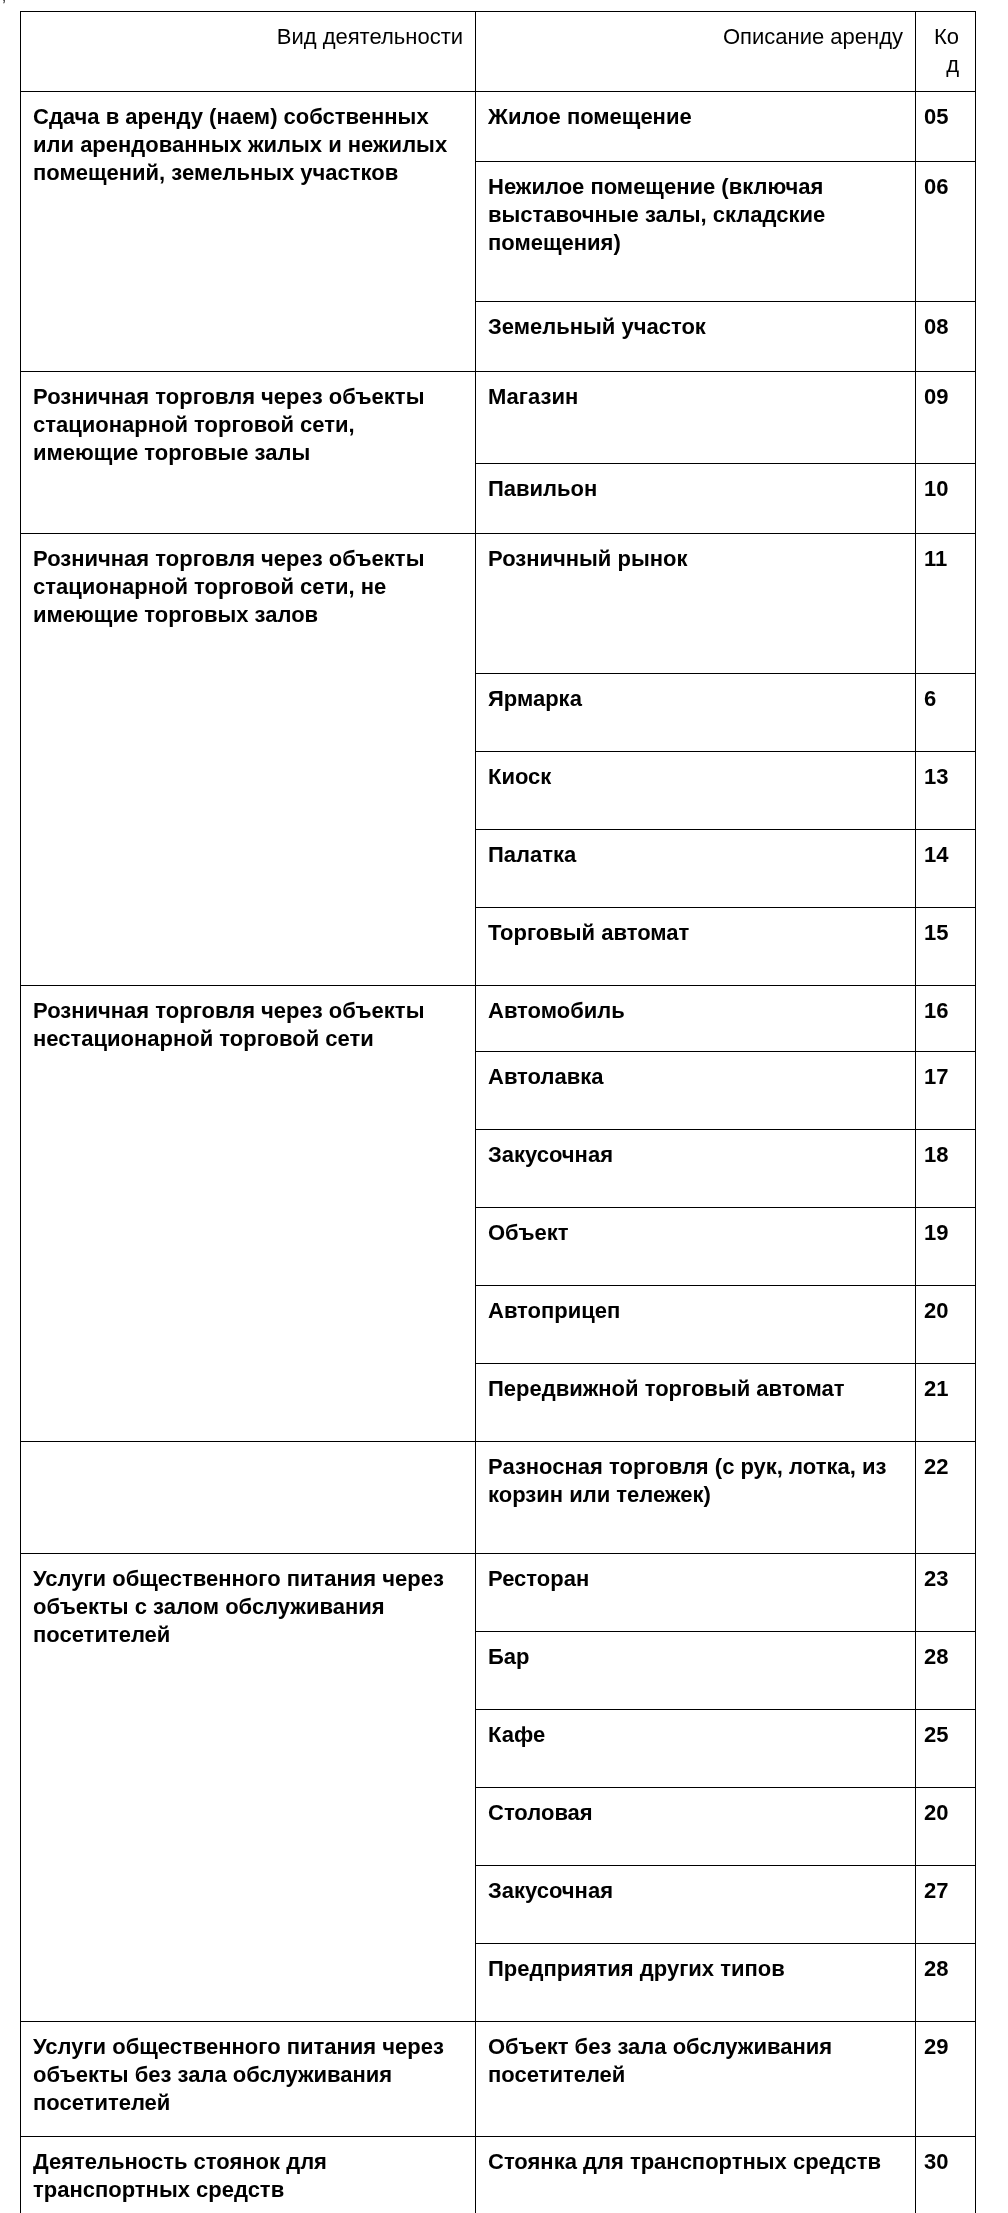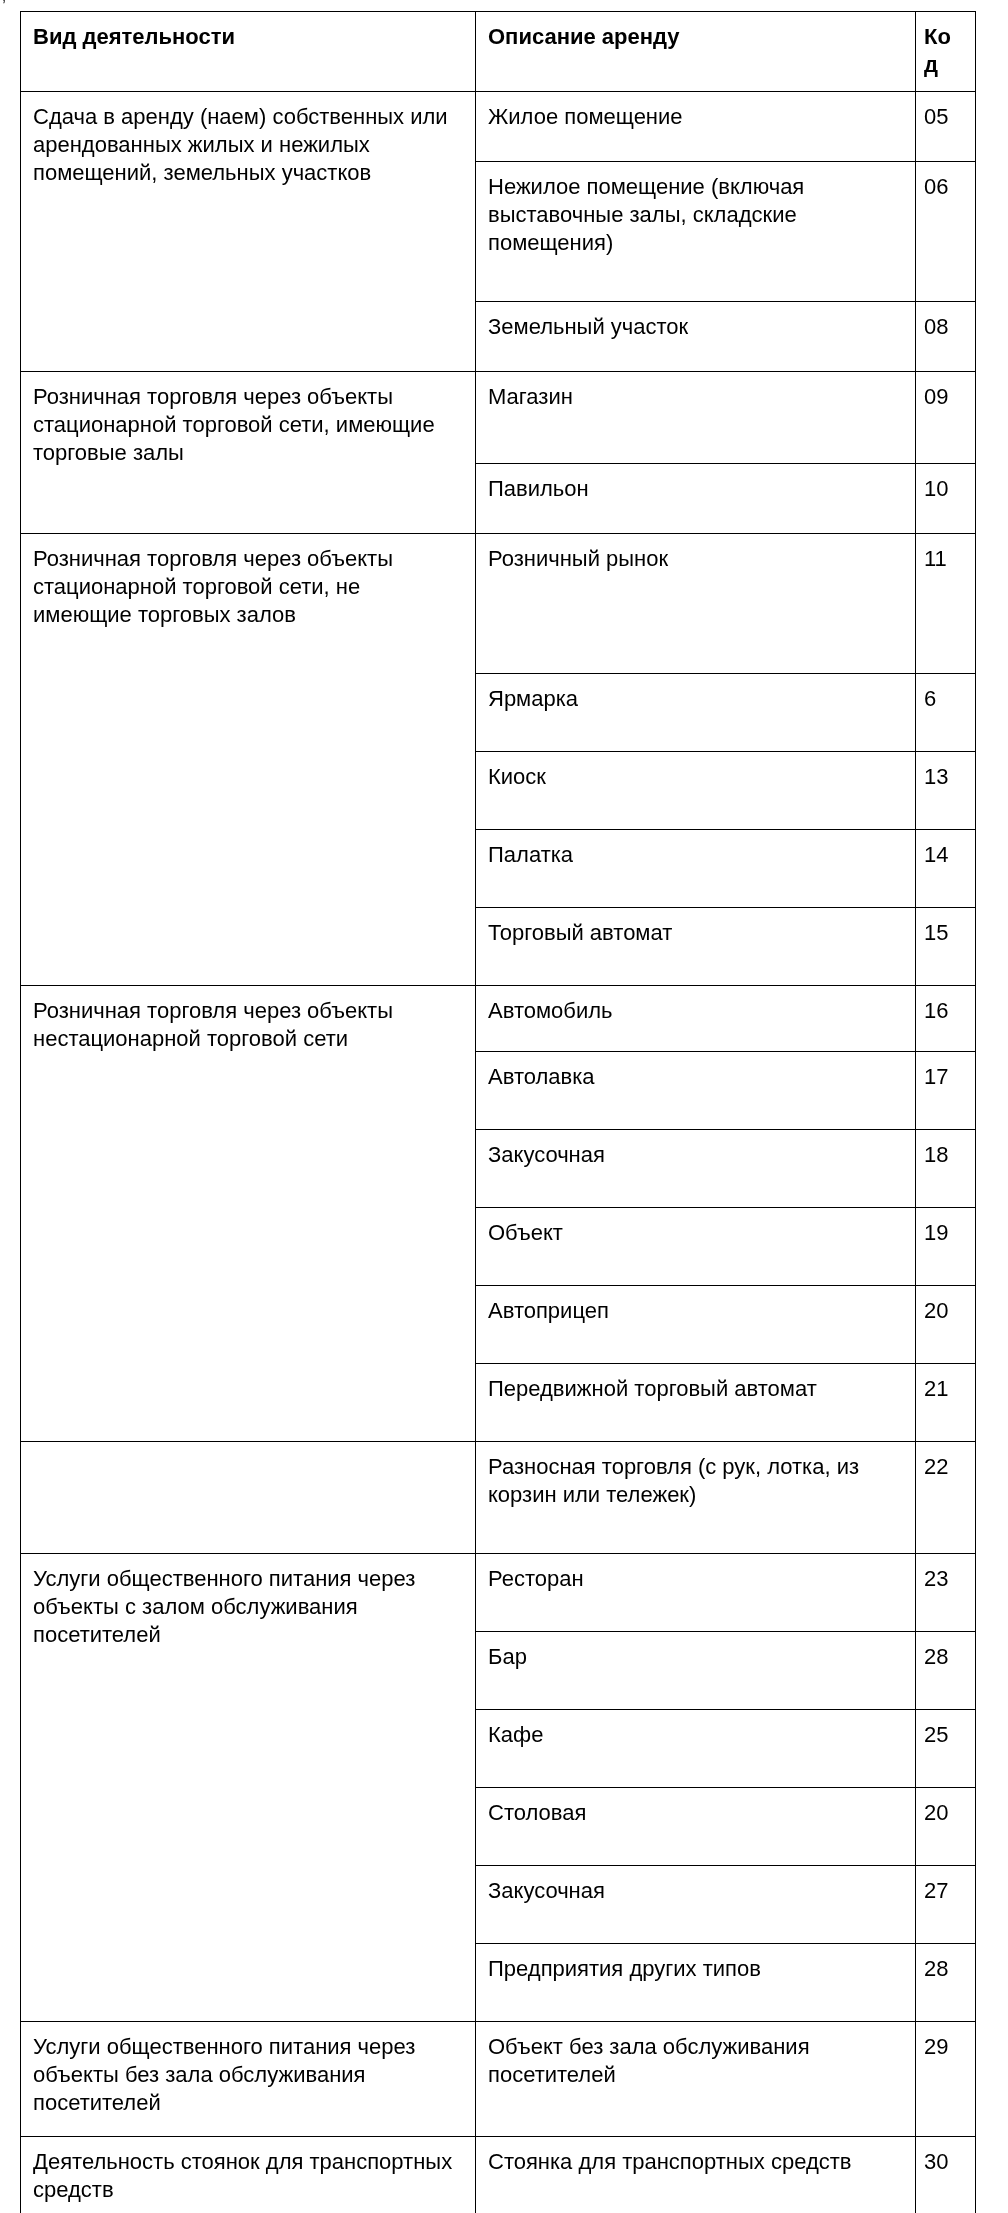--- a/index.html
+++ b/index.html
@@ -35,25 +35,25 @@
   col.c-activity { width: 455px; }
   col.c-object   { width: 440px; }
   col.c-code     { width: 60px; }
   th, td {
     border: 1px solid #000000;
     vertical-align: top;
     text-align: left;
     padding: 11px 12px 8px 12px;
     background: #ffffff;
   }
-  th { font-weight: bold; }
-  td { font-weight: normal; }
+  th { font-weight: normal; text-align: right; }
+  td { font-weight: bold; }
   .code-cell, .code-head {
     padding-left: 8px;
-    padding-right: 3px;
+    padding-right: 16px;
   }
   .code-wrap {
     display: inline-block;
     max-width: 32px;
     word-break: break-all;
   }
   tr.rh80  { height: 80px;  }
   tr.rh66  { height: 66px;  }
   tr.rh70  { height: 70px;  }
   tr.rh78  { height: 78px;  }

